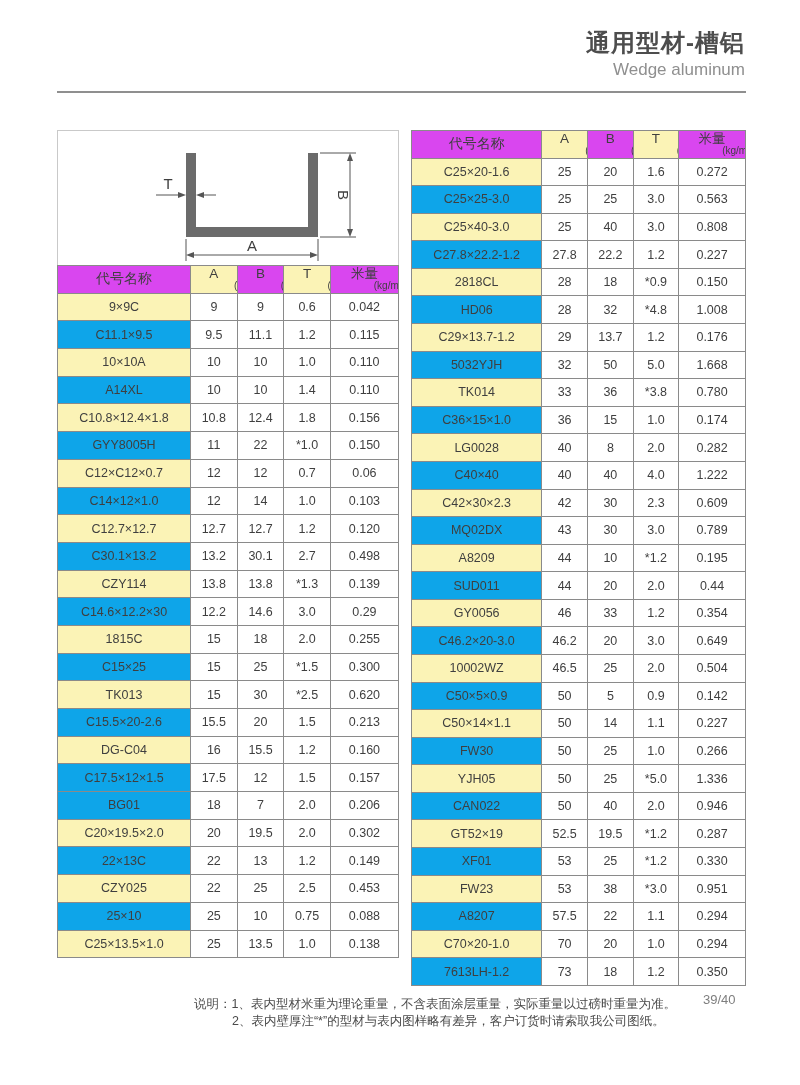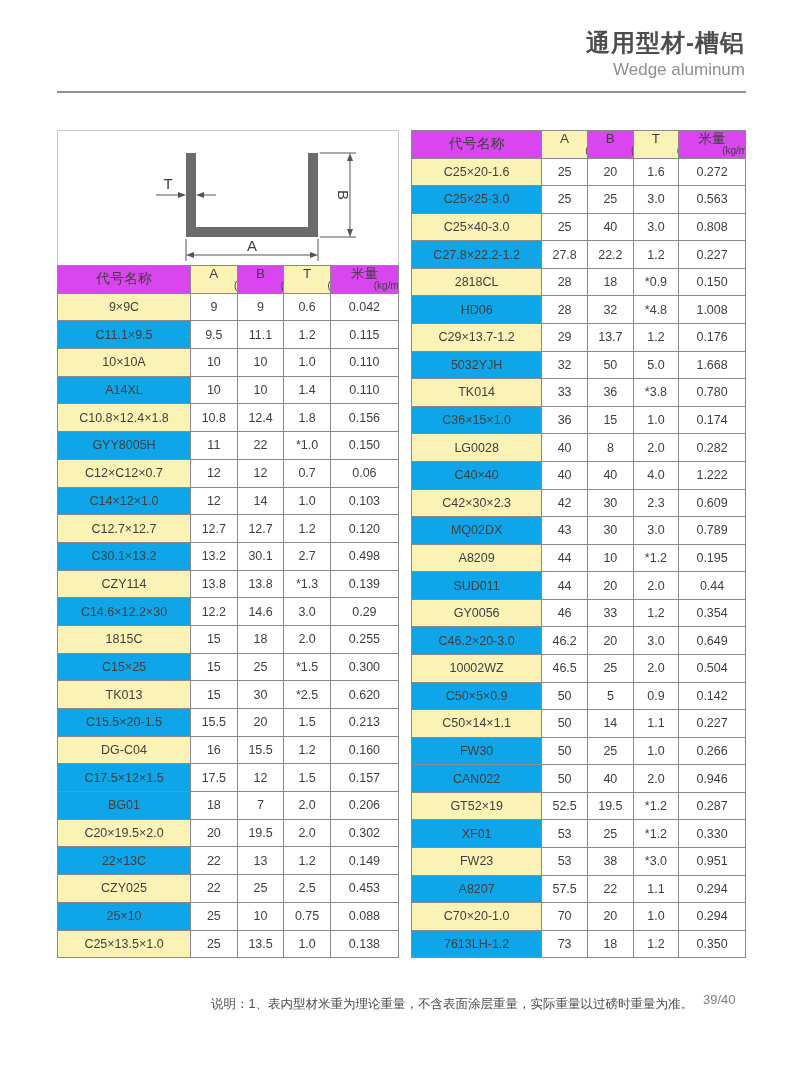--- a/index.html
+++ b/index.html
@@ -26,21 +26,21 @@
   .th-gray{background:#d946ef;}
   .th-yellow{background:#fbf3b6;}
   .th-big{font-size:13.5px;color:#3f3f3f;line-height:13px;display:block;}
   .th-unit{font-size:10px;color:#3f3f3f;line-height:11px;display:block;padding-left:43px;}
   .th-name{font-size:14px;color:#3f3f3f;}
   td.name-cell{font-size:12.5px;}
   td.name-cell.yellow{background:#fbf3b6;}
   td.name-cell.gray{background:#0ea5e9;}
   td.num-cell{font-size:12.5px;background:#ffffff;}
   
-  .notes{position:absolute;top:996px;left:211px;font-size:12.5px;color:#4a4a4a;line-height:17px;}
+  .notes{position:absolute;top:996px;left:194px;font-size:12.5px;color:#4a4a4a;line-height:17px;}
   .notes .line2{padding-left:38px;}
   .page-number{position:absolute;top:992px;left:703px;font-size:13px;color:#7e7e7e;}
 </style>
 </head>
 <body>
 
 <div class="page">
 
   <div class="header">
     <div class="title-cn">通用型材-槽铝</div>
@@ -207,21 +207,21 @@
             <td class="num-cell">0.300</td>
           </tr>
           <tr>
             <td class="name-cell yellow">TK013</td>
             <td class="num-cell">15</td>
             <td class="num-cell">30</td>
             <td class="num-cell">*2.5</td>
             <td class="num-cell">0.620</td>
           </tr>
           <tr>
-            <td class="name-cell gray">C15.5×20-1.5</td>
+            <td class="name-cell gray">C15.5×20-2.6</td>
             <td class="num-cell">15.5</td>
             <td class="num-cell">20</td>
             <td class="num-cell">1.5</td>
             <td class="num-cell">0.213</td>
           </tr>
           <tr>
             <td class="name-cell yellow">DG-C04</td>
             <td class="num-cell">16</td>
             <td class="num-cell">15.5</td>
             <td class="num-cell">1.2</td>
@@ -459,20 +459,27 @@
             <td class="num-cell">0.227</td>
           </tr>
           <tr>
             <td class="name-cell gray">FW30</td>
             <td class="num-cell">50</td>
             <td class="num-cell">25</td>
             <td class="num-cell">1.0</td>
             <td class="num-cell">0.266</td>
           </tr>
           <tr>
+            <td class="name-cell yellow">YJH05</td>
+            <td class="num-cell">50</td>
+            <td class="num-cell">25</td>
+            <td class="num-cell">*5.0</td>
+            <td class="num-cell">1.336</td>
+          </tr>
+          <tr>
             <td class="name-cell gray">CAN022</td>
             <td class="num-cell">50</td>
             <td class="num-cell">40</td>
             <td class="num-cell">2.0</td>
             <td class="num-cell">0.946</td>
           </tr>
           <tr>
             <td class="name-cell yellow">GT52×19</td>
             <td class="num-cell">52.5</td>
             <td class="num-cell">19.5</td>
@@ -513,17 +520,18 @@
             <td class="num-cell">18</td>
             <td class="num-cell">1.2</td>
             <td class="num-cell">0.350</td>
           </tr>
         </tbody>
     </table>
   </div>
 
   <div class="notes">
     <div class="line1">说明：1、表内型材米重为理论重量，不含表面涂层重量，实际重量以过磅时重量为准。</div>
+    <div class="line2">2、表内壁厚注“*”的型材与表内图样略有差异，客户订货时请索取我公司图纸。</div>
   </div>
 
   <div class="page-number">39/40</div>
 
 </div>
 
 </body></html>

